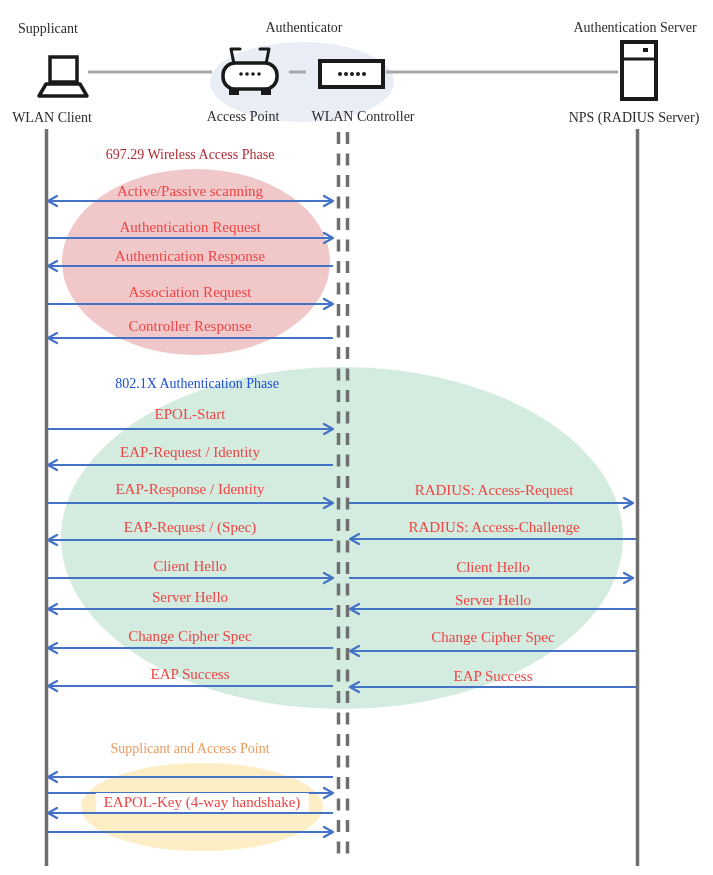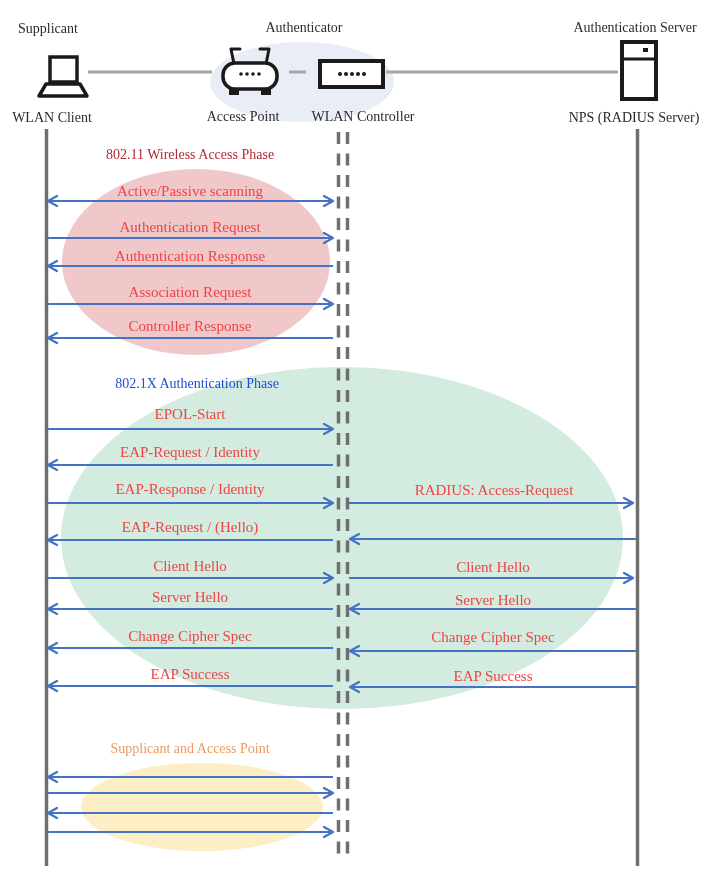--- a/index.html
+++ b/index.html
@@ -103,39 +103,41 @@
 
   <div class="lbl hdr" style="left:48px;top:20px;">Supplicant</div>
   <div class="lbl hdr" style="left:304px;top:19px;">Authenticator</div>
   <div class="lbl hdr" style="left:635px;top:19px;">Authentication Server</div>
 
   <div class="lbl hdr" style="left:52px;top:109px;">WLAN Client</div>
   <div class="lbl hdr" style="left:243px;top:108px;">Access Point</div>
   <div class="lbl hdr" style="left:363px;top:108px;">WLAN Controller</div>
   <div class="lbl hdr" style="left:634px;top:109px;">NPS (RADIUS Server)</div>
 
-  <div class="lbl phase-title c-red" style="left:190px;top:146px;">802.11 Wireless Access Phase</div>
+  <div class="lbl phase-title c-red" style="left:190px;top:146px;">697.29 Wireless Access Phase</div>
   <div class="lbl phase-title c-green" style="left:197px;top:375px;">802.1X Authentication Phase</div>
   <div class="lbl phase-title c-orange" style="left:190px;top:740px;">Supplicant and Access Point</div>
 
   <div class="lbl" style="left:190px;top:183px;">Active/Passive scanning</div>
   <div class="lbl" style="left:190px;top:219px;">Authentication Request</div>
   <div class="lbl" style="left:190px;top:248px;">Authentication Response</div>
   <div class="lbl" style="left:190px;top:284px;">Association Request</div>
   <div class="lbl" style="left:190px;top:318px;">Controller Response</div>
 
   <div class="lbl" style="left:190px;top:406px;">EPOL-Start</div>
   <div class="lbl" style="left:190px;top:444px;">EAP-Request / Identity</div>
   <div class="lbl" style="left:190px;top:481px;">EAP-Response / Identity</div>
-  <div class="lbl" style="left:190px;top:519px;">EAP-Request / (Hello)</div>
+  <div class="lbl" style="left:190px;top:519px;">EAP-Request / (Spec)</div>
   <div class="lbl" style="left:190px;top:558px;">Client Hello</div>
   <div class="lbl" style="left:190px;top:589px;">Server Hello</div>
   <div class="lbl" style="left:190px;top:628px;">Change Cipher Spec</div>
   <div class="lbl" style="left:190px;top:666px;">EAP Success</div>
 
   <div class="lbl" style="left:494px;top:482px;">RADIUS: Access-Request</div>
+  <div class="lbl" style="left:494px;top:519px;">RADIUS: Access-Challenge</div>
   <div class="lbl" style="left:493px;top:559px;">Client Hello</div>
   <div class="lbl" style="left:493px;top:592px;">Server Hello</div>
   <div class="lbl" style="left:493px;top:629px;">Change Cipher Spec</div>
   <div class="lbl" style="left:493px;top:668px;">EAP Success</div>
 
+  <div class="lbl white-box" style="left:202px;top:793px;">EAPOL-Key (4-way handshake)</div>
 
 </div>
 
 </body></html>

